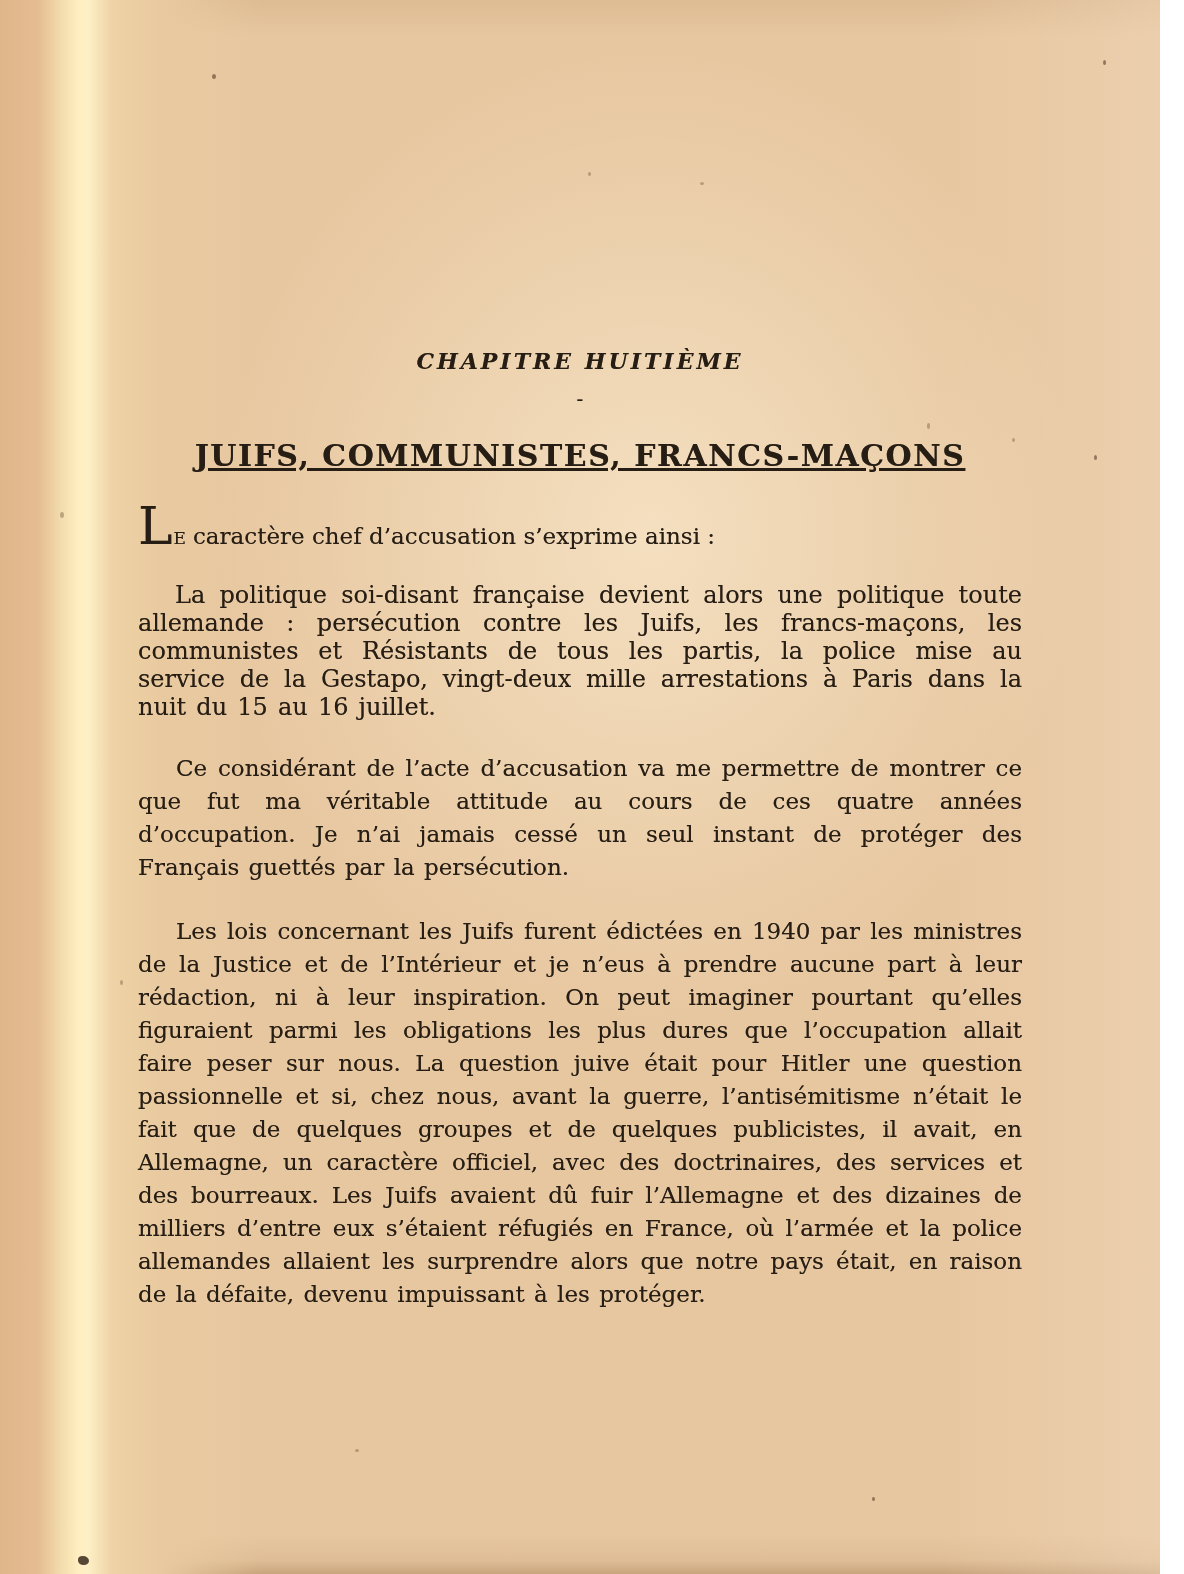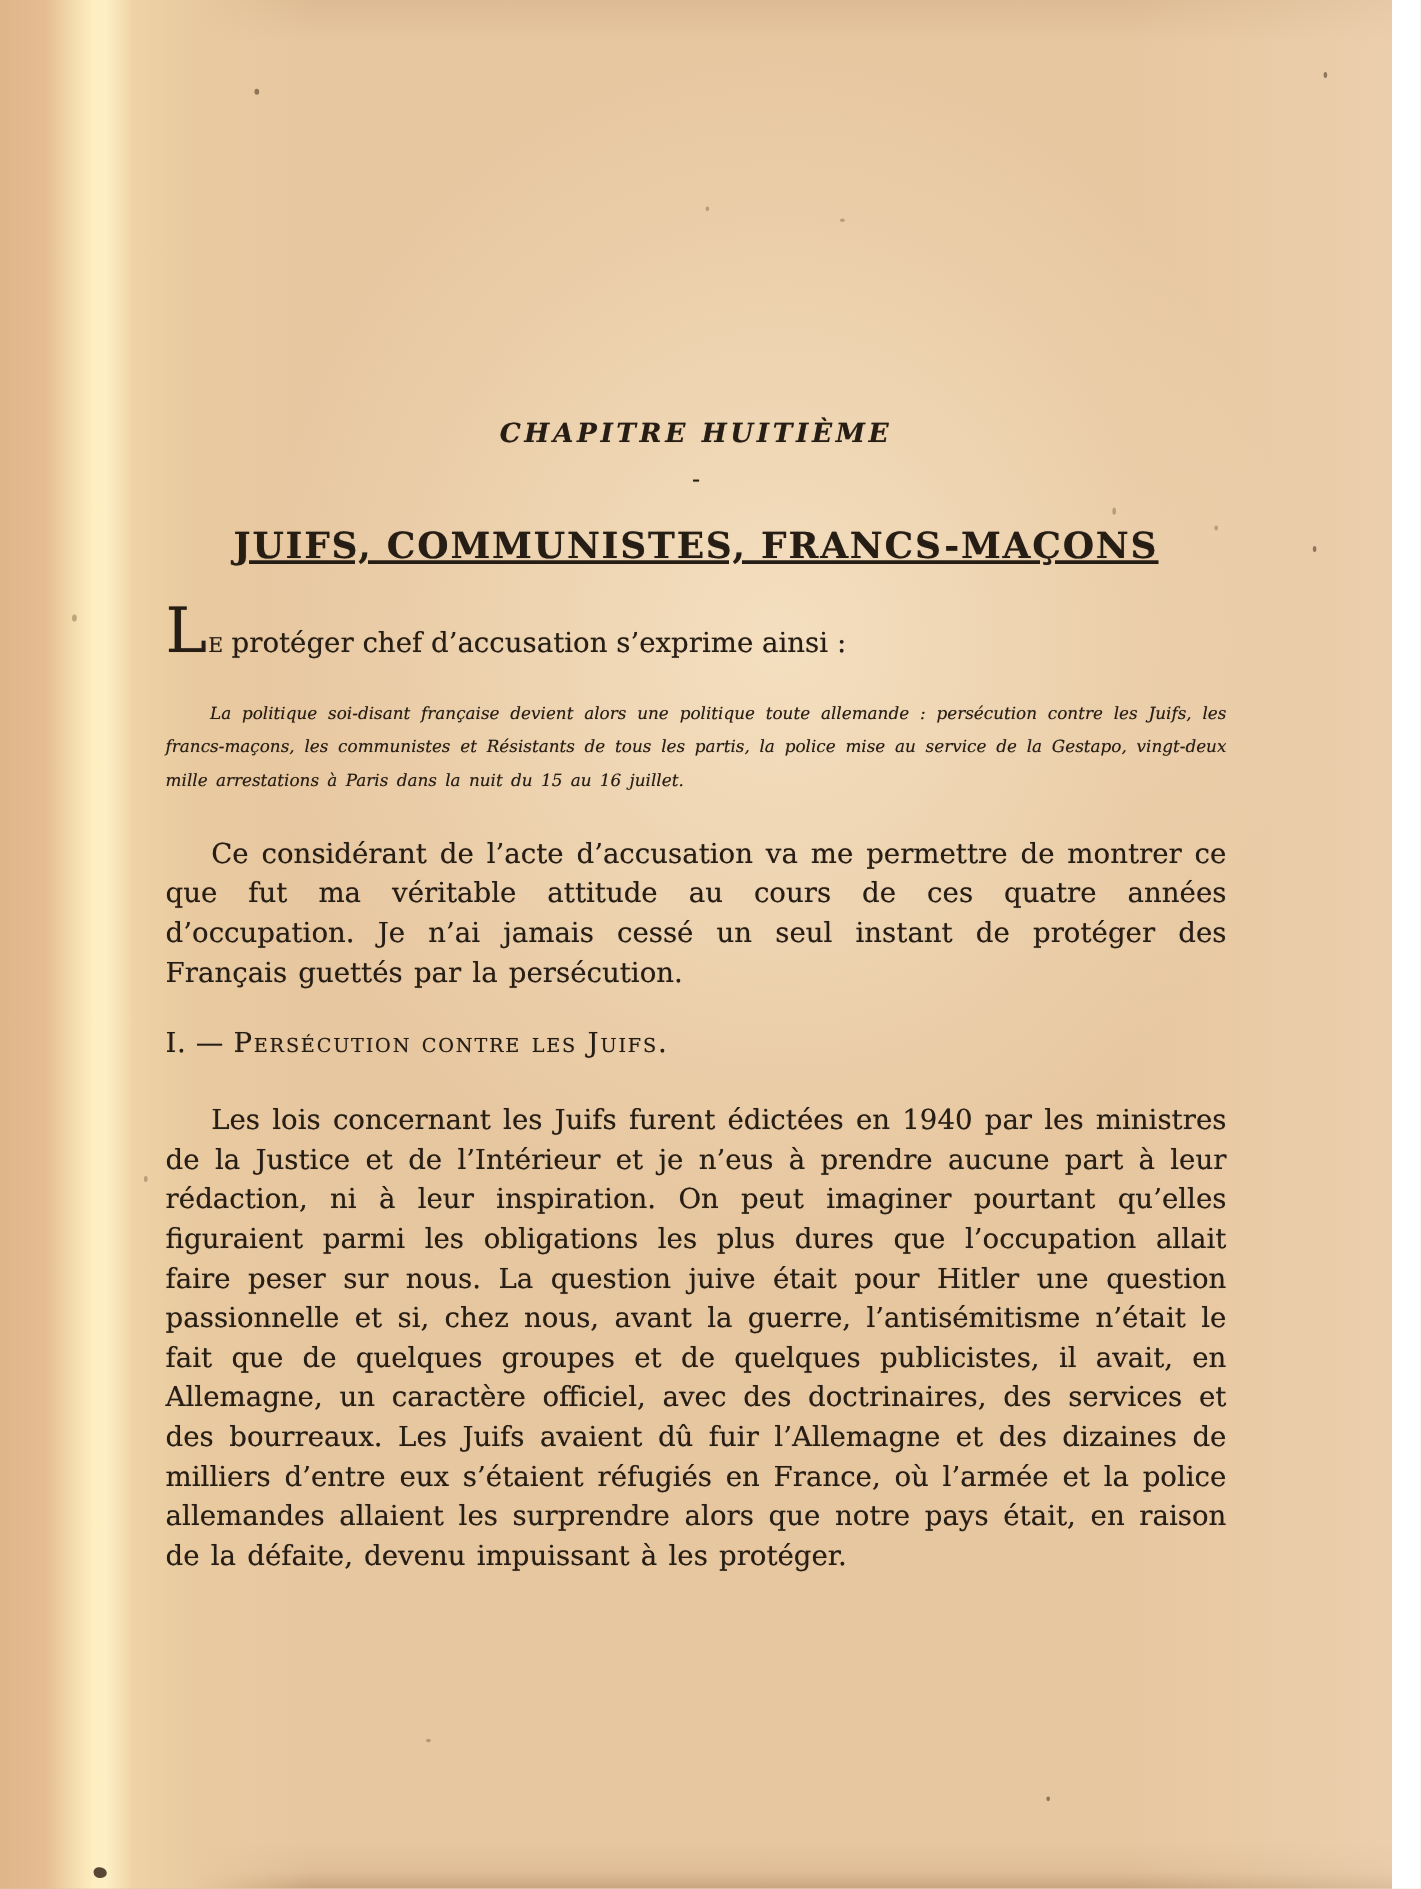--- a/index.html
+++ b/index.html
@@ -84,25 +84,24 @@
   }
 
   .drop-cap-follow {
     font-size: 17px;
     letter-spacing: 1px;
     margin-right: 6px;
   }
 
   .quote-paragraph {
     margin-top: 26px;
-    font-size: 14px;
+    font-size: 24px;
     line-height: 28px;
     text-indent: 37px;
     word-spacing: 2.5px;
-    font-style: italic;
   }
 
   .body-paragraph {
     margin-top: 31px;
     text-indent: 38px;
     word-spacing: 2px;
   }
 
   .section-heading {
     margin-top: 26px;
@@ -136,32 +135,27 @@
 
   <div class="text-block">
 
     <div class="chapter-heading">CHAPITRE HUITIÈME</div>
 
     <div class="chapter-separator">-</div>
 
     <div class="chapter-title">JUIFS, COMMUNISTES, FRANCS-MAÇONS</div>
 
     <div class="intro-line">
-      <span class="drop-cap">L</span><span class="drop-cap-follow">E</span><span>protéger chef d’accusation s’exprime ainsi :</span>
+      <span class="drop-cap">L</span><span class="drop-cap-follow">E</span><span>caractère chef d’accusation s’exprime ainsi :</span>
     </div>
 
     <div class="quote-paragraph">La politique soi-disant française devient alors une politique toute allemande : persécution contre les Juifs, les francs-maçons, les communistes et Résistants de tous les partis, la police mise au service de la Gestapo, vingt-deux mille arrestations à Paris dans la nuit du 15 au 16 juillet.</div>
 
     <div class="body-paragraph">Ce considérant de l’acte d’accusation va me permettre de montrer ce que fut ma véritable attitude au cours de ces quatre années d’occupation. Je n’ai jamais cessé un seul instant de protéger des Français guettés par la persécution.</div>
 
-    <div class="section-heading">
-      <span>I.</span>
-      <span>—</span>
-      <span class="section-label">Persécution contre les Juifs.</span>
-    </div>
 
     <div class="body-paragraph">Les lois concernant les Juifs furent édictées en 1940 par les ministres de la Justice et de l’Intérieur et je n’eus à prendre aucune part à leur rédaction, ni à leur inspiration. On peut imaginer pourtant qu’elles figuraient parmi les obligations les plus dures que l’occupation allait faire peser sur nous. La question juive était pour Hitler une question passionnelle et si, chez nous, avant la guerre, l’antisémitisme n’était le fait que de quelques groupes et de quelques publicistes, il avait, en Allemagne, un caractère officiel, avec des doctrinaires, des services et des bourreaux. Les Juifs avaient dû fuir l’Allemagne et des dizaines de milliers d’entre eux s’étaient réfugiés en France, où l’armée et la police allemandes allaient les surprendre alors que notre pays était, en raison de la défaite, devenu impuissant à les protéger.</div>
 
   </div>
 
   <div class="speck" style="left:212px; top:74px; width:4px; height:5px;"></div>
   <div class="speck faint" style="left:588px; top:172px; width:3px; height:4px;"></div>
   <div class="speck faint" style="left:700px; top:182px; width:4px; height:3px;"></div>
   <div class="speck" style="left:1103px; top:60px; width:3px; height:5px;"></div>
   <div class="speck" style="left:1094px; top:455px; width:3px; height:5px;"></div>

